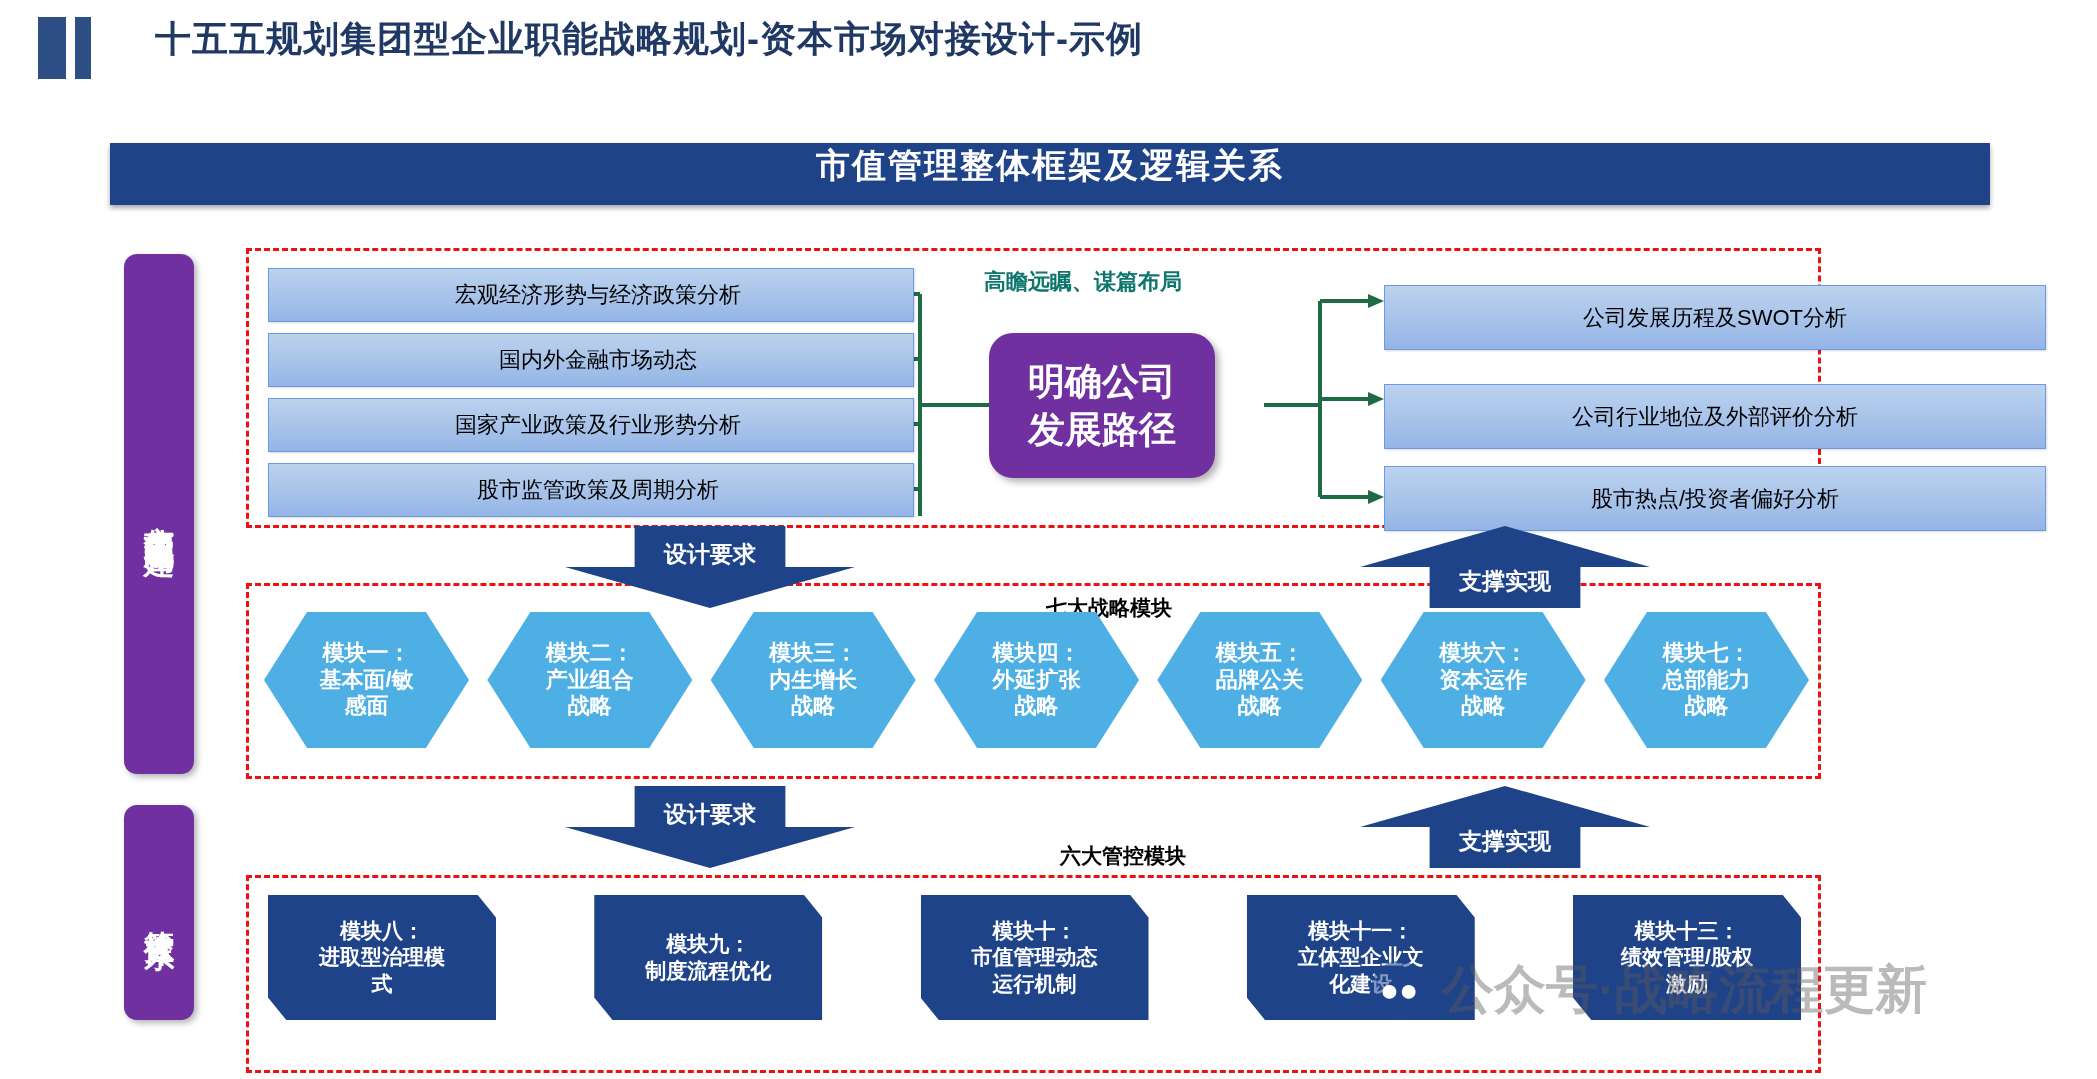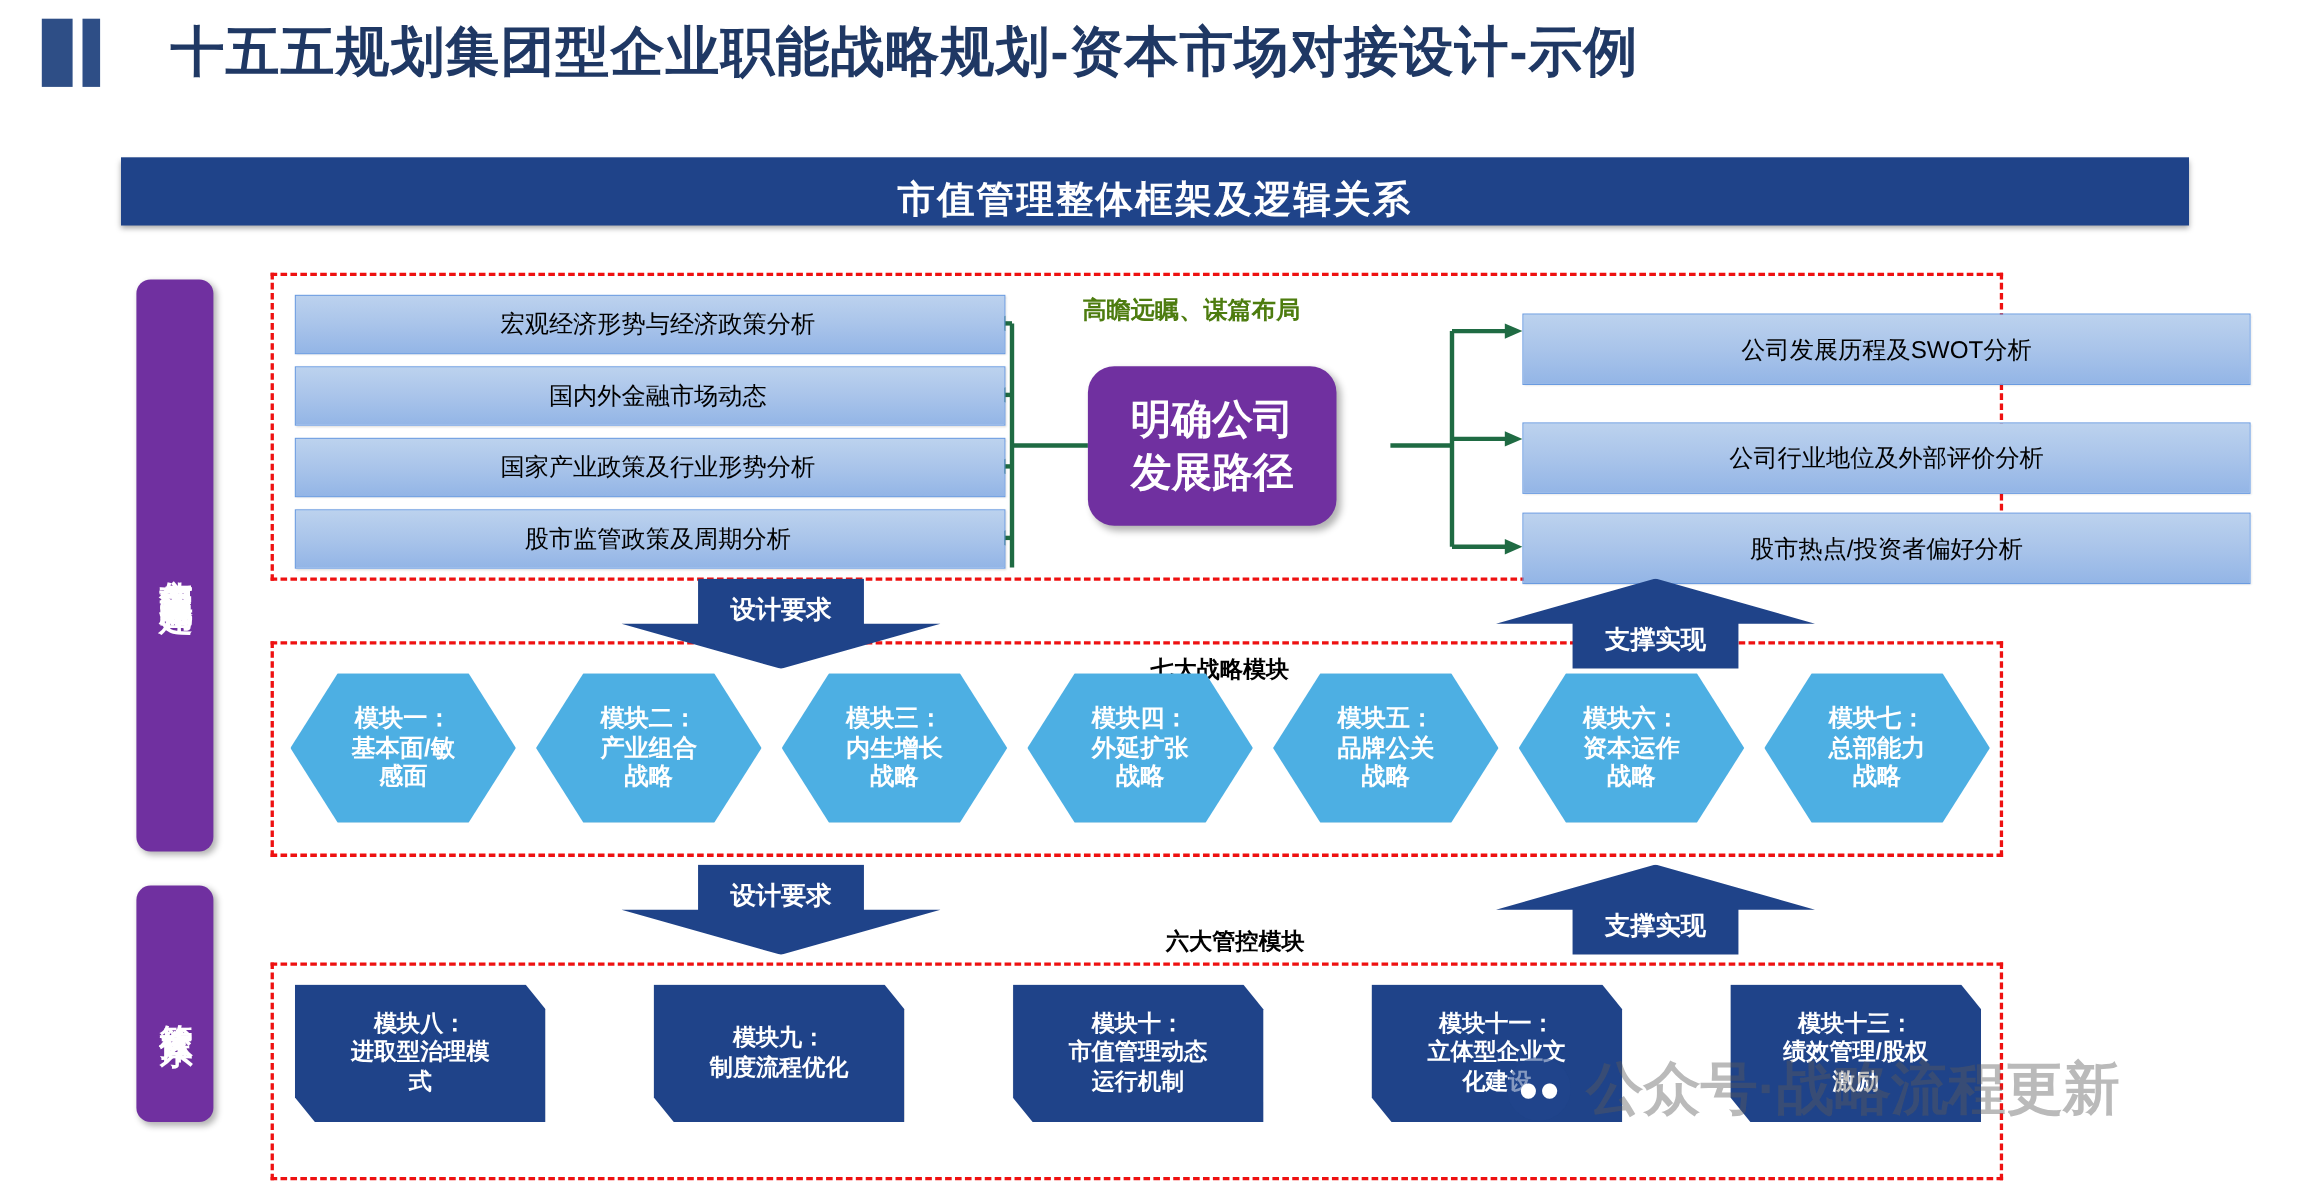--- a/index.html
+++ b/index.html
@@ -31,35 +31,35 @@
   }
   .title-mark {
     width: 28px; height: 62px;
     background: #2E4E86;
   }
   .title-mark.thin { width: 16px; }
   #page-title-text {
     position: absolute;
     left: 155px;
     top: 15px;
-    font-size: 49px;
+    font-size: 36px;
     font-weight: bold;
     color: #1F3864;
     letter-spacing: 1px;
     white-space: nowrap;
   }
 
   
   #banner {
     position: absolute;
     left: 110px; top: 143px;
     width: 1880px; height: 62px;
     background: #1F4389;
     display: flex;
-    align-items: flex-end;
+    align-items: flex-start;
     justify-content: center;
     box-shadow: 0 3px 5px rgba(0,0,0,0.35);
   }
   #banner-title {
     color: #ffffff;
     font-size: 34px;
     font-weight: bold;
     letter-spacing: 2px;
   }
 
@@ -122,21 +122,21 @@
   #lb-r2 { top: 384px; }
   #lb-r3 { top: 466px; }
 
   
   #core-caption {
     position: absolute;
     left: 984px; top: 268px;
     width: 235px;
     font-size: 22px;
     font-weight: bold;
-    color: #4d7c0f;
+    color: #0f766e;
     line-height: 1.25;
   }
   #core-box {
     position: absolute;
     left: 989px; top: 333px;
     width: 226px; height: 145px;
     background: #7030A0;
     border-radius: 24px;
     display: flex;
     flex-direction: column;

